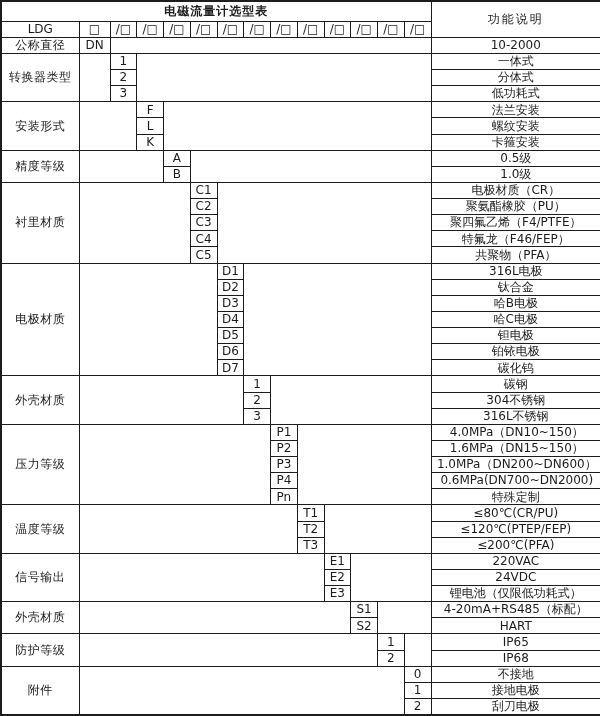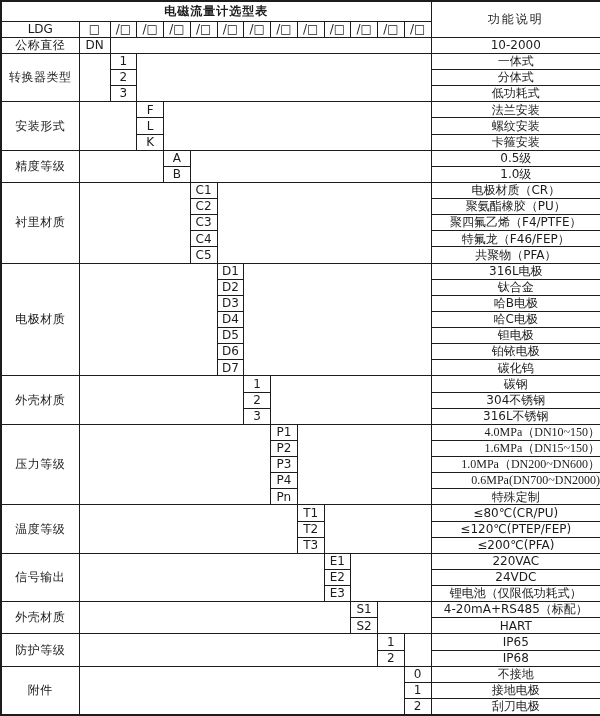--- a/index.html
+++ b/index.html
@@ -58,23 +58,22 @@
     font-size: 13px;
     letter-spacing: 0.5px;
   }
   td.code-cell {
     font-size: 12px;
   }
   td.desc-cell {
     font-size: 12.5px;
   }
   td.desc-cell.align-left {
-    text-align: right;
+    text-align: center;
     padding-left: 2px;
-    font-family: Liberation Serif, serif;
   }
   td.filler-cell {
     border: 1px solid #1c1c1c;
   }
 </style>
 </head>
 <body>
 
 <div class="page">
   <table class="sel">

